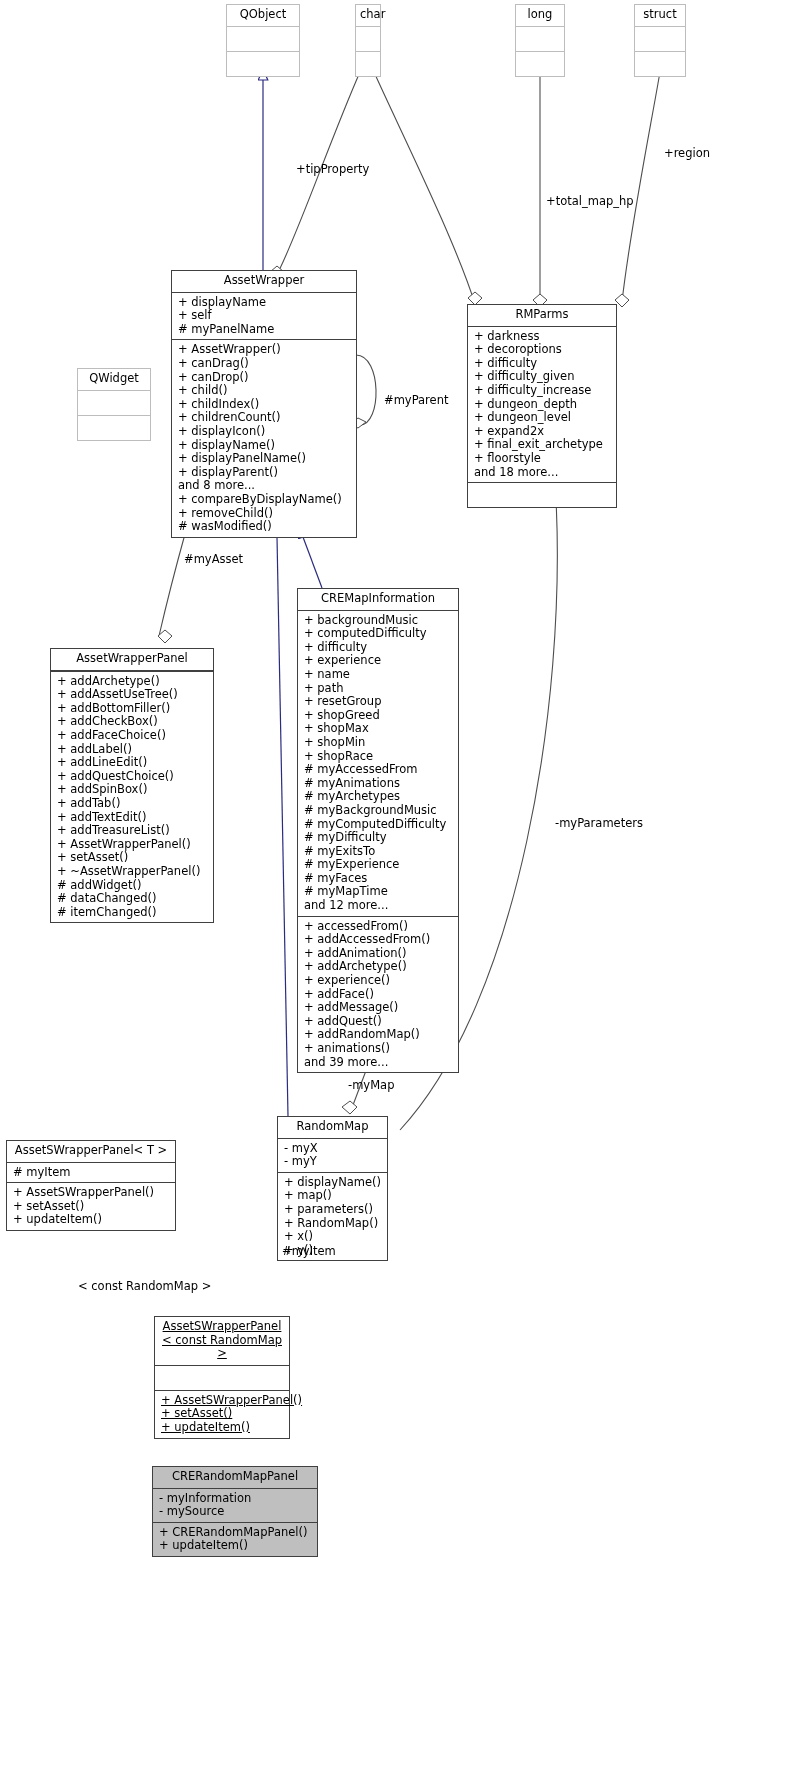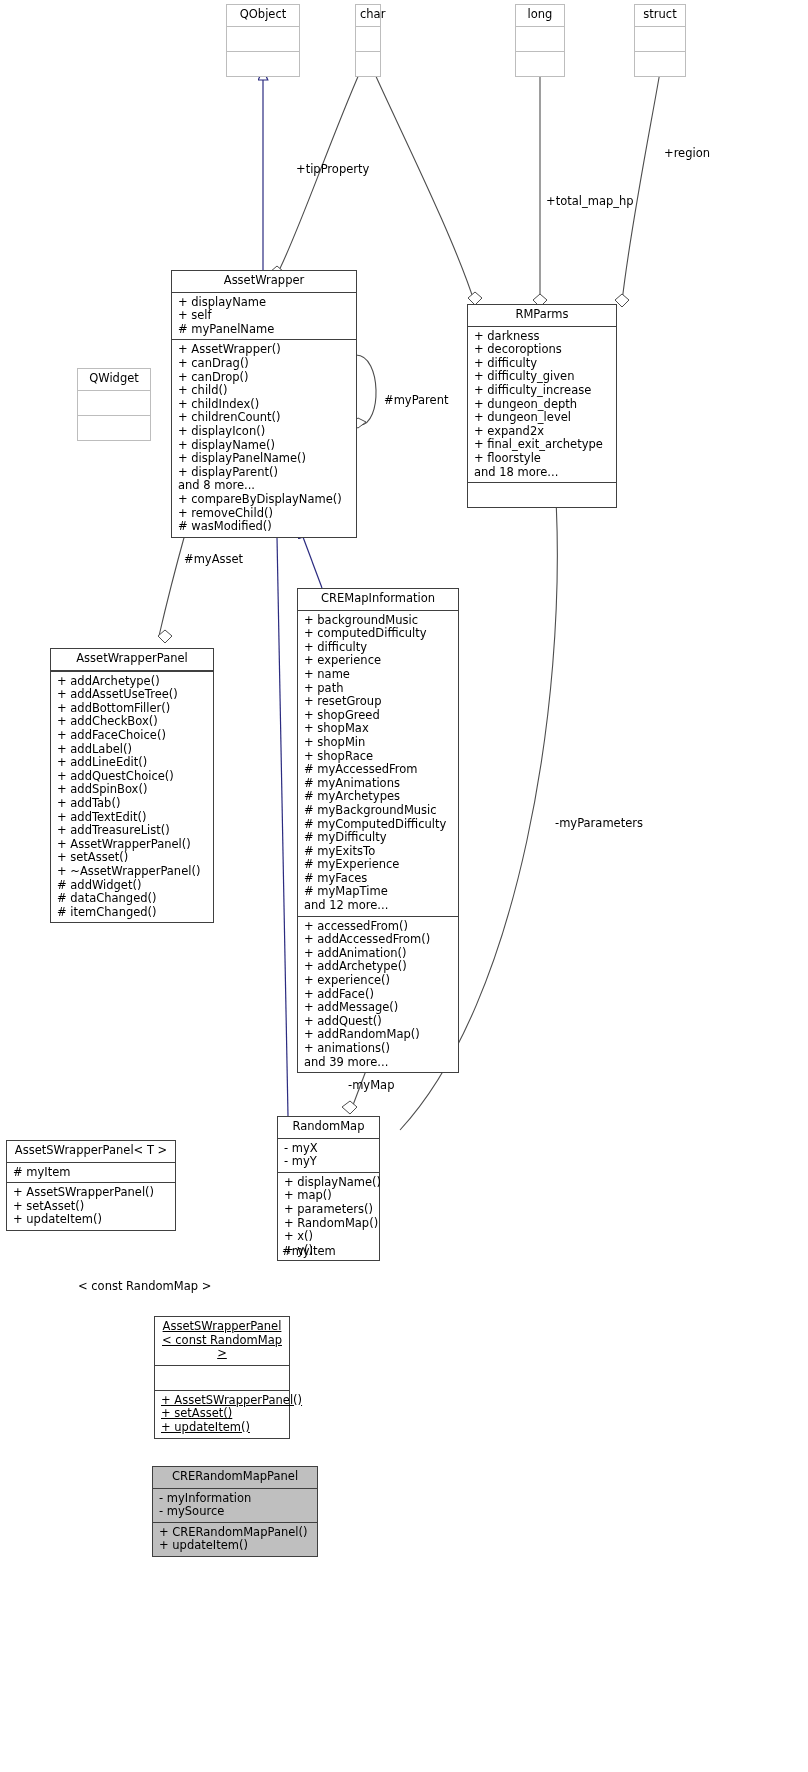--- a/index.html
+++ b/index.html
@@ -312,21 +312,21 @@
       <div>+ experience()</div>
       <div>+ addFace()</div>
       <div>+ addMessage()</div>
       <div>+ addQuest()</div>
       <div>+ addRandomMap()</div>
       <div>+ animations()</div>
       <div>and 39 more...</div>
     </div>
   </div>
 
-  <div class="node" style="left:277px; top:1116px; width:103px;">
+  <div class="node" style="left:277px; top:1116px; width:111px;">
     <div class="title">RandomMap</div>
     <div class="sep"></div>
     <div class="compartment">
       <div>- myX</div>
       <div>- myY</div>
     </div>
     <div class="sep"></div>
     <div class="compartment">
       <div>+ displayName()</div>
       <div>+ map()</div>

